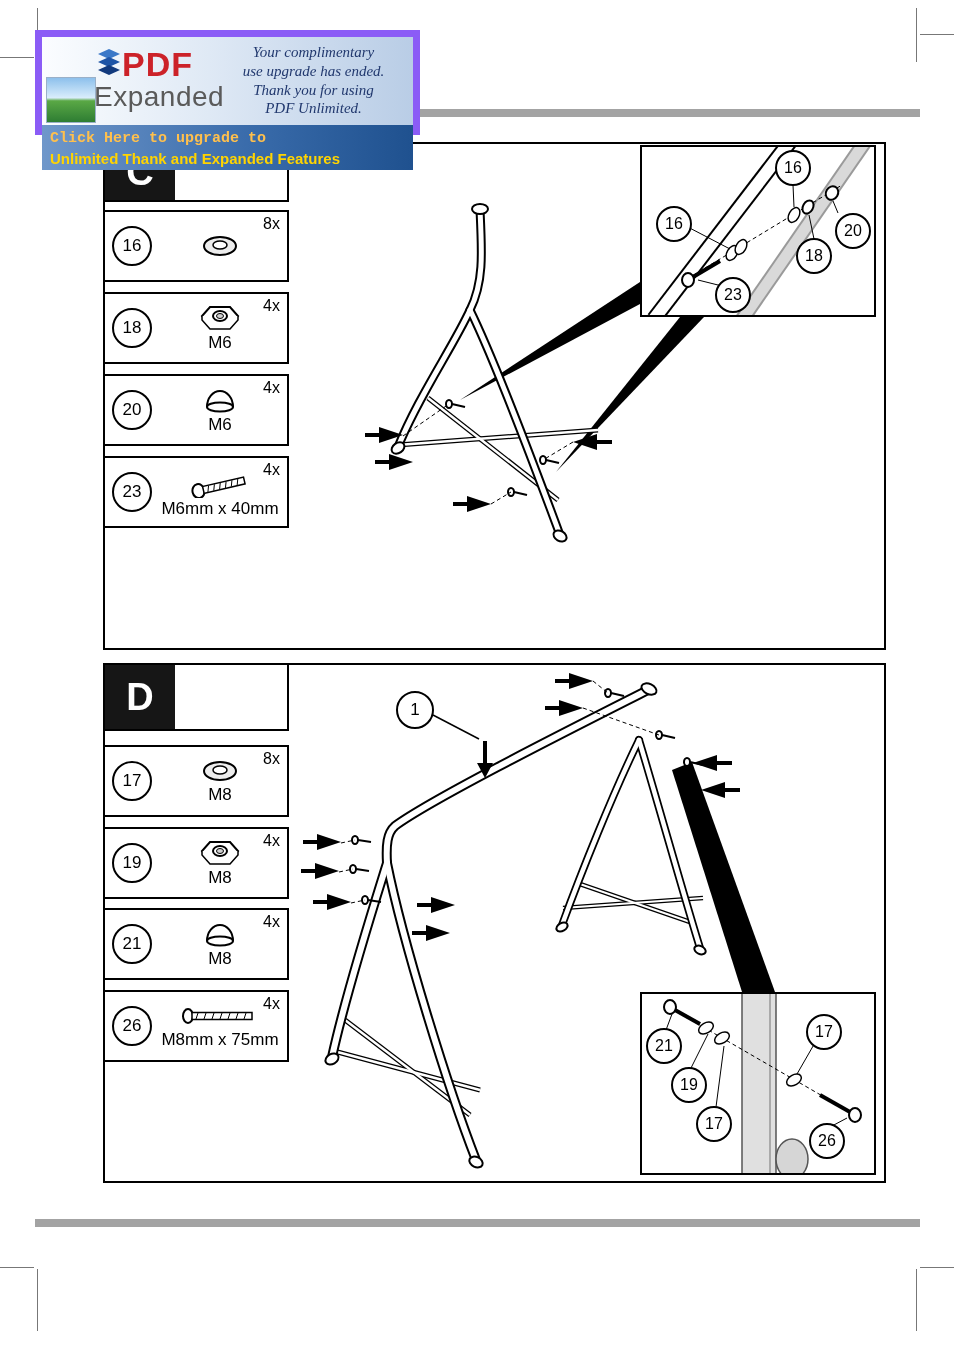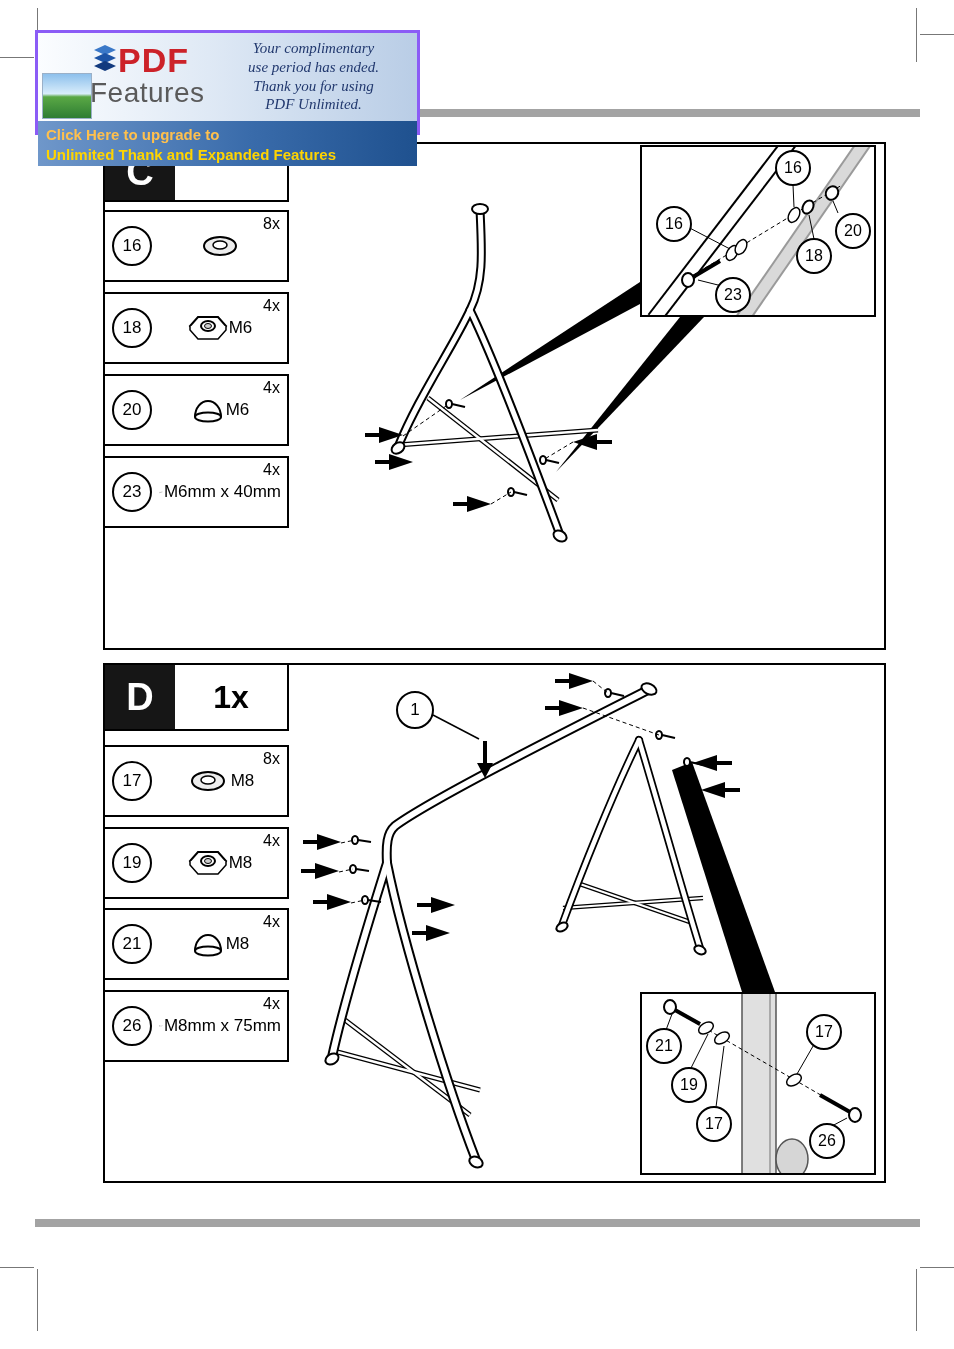--- a/index.html
+++ b/index.html
@@ -15,46 +15,46 @@
                box-sizing:border-box;display:flex;z-index:5;}
   .step-letter{width:70px;background:#161616;color:#fff;font-size:38px;font-weight:bold;
                display:flex;align-items:center;justify-content:center;}
   .step-count{flex:1;display:flex;align-items:center;justify-content:center;font-size:32px;font-weight:bold;}
   .part-box{position:absolute;left:103px;width:186px;height:72px;border:2px solid #000;background:#fff;
             box-sizing:border-box;z-index:5;}
   .part-circle{position:absolute;left:7px;top:50%;transform:translateY(-50%);width:36px;height:36px;
                border:2px solid #000;border-radius:50%;background:#fff;display:flex;align-items:center;
                justify-content:center;font-size:17px;}
   .part-qty{position:absolute;right:7px;top:3px;font-size:16px;text-align:right;}
-  .part-mid{position:absolute;left:54px;right:6px;top:0;bottom:0;display:flex;flex-direction:row;
+  .part-mid{position:absolute;left:54px;right:6px;top:0;bottom:0;display:flex;flex-direction:column;
             align-items:center;justify-content:center;gap:1px;}
   .part-size{font-size:17px;white-space:nowrap;}
 
   .inset{position:absolute;border:2px solid #000;background:#fff;box-sizing:border-box;z-index:4;overflow:hidden;}
   .callout{position:absolute;width:36px;height:36px;border:2px solid #000;border-radius:50%;background:#fff;
            display:flex;align-items:center;justify-content:center;font-size:16px;z-index:6;box-sizing:border-box;}
   .callout-free{position:absolute;width:38px;height:38px;border:2px solid #000;border-radius:50%;background:#fff;
            display:flex;align-items:center;justify-content:center;font-size:17px;z-index:6;box-sizing:border-box;}
 
   
-  .banner{position:absolute;left:35px;top:30px;width:385px;height:105px;z-index:10;border:3px solid #8b5cf6;
+  .banner{position:absolute;left:35px;top:30px;width:385px;height:105px;z-index:10;border:7px solid #8b5cf6;
           box-sizing:border-box;cursor:pointer;}
   .banner-top{position:relative;height:88px;background:linear-gradient(to right,#fbfdff 0%,#dfe9f5 45%,#b9cde6 100%);
               display:flex;}
   .logo-photo{position:absolute;left:4px;bottom:2px;width:48px;height:44px;border:1px solid #9ab0c8;
               background:linear-gradient(to bottom,#8dc0ec 0%,#d9edfb 45%,#5aa845 52%,#2e7d33 100%);}
   .logo-area{position:relative;width:180px;}
   .logo-row{position:absolute;left:56px;top:12px;display:flex;align-items:flex-start;gap:2px;}
   .pdf-word{color:#cc2229;font-size:34px;font-weight:bold;line-height:0.9;letter-spacing:1px;}
   .complete-word{position:absolute;left:52px;top:44px;color:#5a5a5a;font-size:28px;letter-spacing:0.5px;}
   .banner-msg{flex:1;padding:6px 8px 16px 0;text-align:center;font-family:"Liberation Serif",serif;
               font-style:italic;color:#21386e;font-size:15px;line-height:1.25;}
   .banner-link{height:45px;background:linear-gradient(to right,#6f97ca 0%,#3a6cab 55%,#1f518f 100%);
                padding:4px 0 0 8px;box-sizing:border-box;}
-  .link1{color:#ffc04d;font-size:15px;font-weight:bold;line-height:1.3;}
+  .link1{color:#ffc04d;font-size:15px;font-weight:bold;line-height:1.3;font-family:Liberation Mono, monospace;}
   .link2{color:#ffd400;font-size:15px;font-weight:bold;line-height:1.3;}
 </style>
 </head>
 <body>
 
 <div class="page">
 
   <div class="crop" style="left:37px;top:8px;width:1px;height:32px;"></div>
   <div class="crop" style="left:0;top:57px;width:34px;height:1px;"></div>
   <div class="crop" style="left:916px;top:8px;width:1px;height:54px;"></div>
@@ -356,21 +356,20 @@
     <div class="callout" style="left:164px;top:20px;">
         <span>17</span>
       </div>
     <div class="callout" style="left:167px;top:129px;">
         <span>26</span>
       </div>
   </div>
 
   <div class="step-header" style="top:663px;height:68px;">
     <div class="step-letter">D</div>
-    <div class="step-count">1x</div>
   </div>
 
   <div class="part-box" style="top:745px;">
     <div class="part-circle">
         <span>17</span>
       </div>
     <div class="part-qty">8x</div>
     <div class="part-mid">
       <svg width="44" height="26" viewBox="0 0 44 26">
         <ellipse cx="22" cy="13" rx="16" ry="9" fill="#ededed" stroke="#000" stroke-width="2"></ellipse>
@@ -427,25 +426,25 @@
       <div class="logo-area">
         <div class="logo-photo"></div>
         <div class="logo-row">
           <svg width="22" height="28" viewBox="0 0 22 28">
             <polygon points="11,0 22,5 11,10 0,5" fill="#3a78c8"></polygon>
             <polygon points="11,8 22,13 11,18 0,13" fill="#1d54a6"></polygon>
             <polygon points="11,16 22,21 11,26 0,21" fill="#123a7e"></polygon>
           </svg>
           <span class="pdf-word">PDF</span>
         </div>
-        <div class="complete-word">Features</div>
+        <div class="complete-word">Expanded</div>
       </div>
       <div class="banner-msg">
         <div>Your complimentary</div>
-        <div>use period has ended.</div>
+        <div>use upgrade has ended.</div>
         <div>Thank you for using</div>
         <div>PDF Unlimited.</div>
       </div>
     </div>
     <div class="banner-link">
       <div class="link1">Click Here to upgrade to</div>
       <div class="link2">Unlimited Thank and Expanded Features</div>
     </div>
   </div>
 

